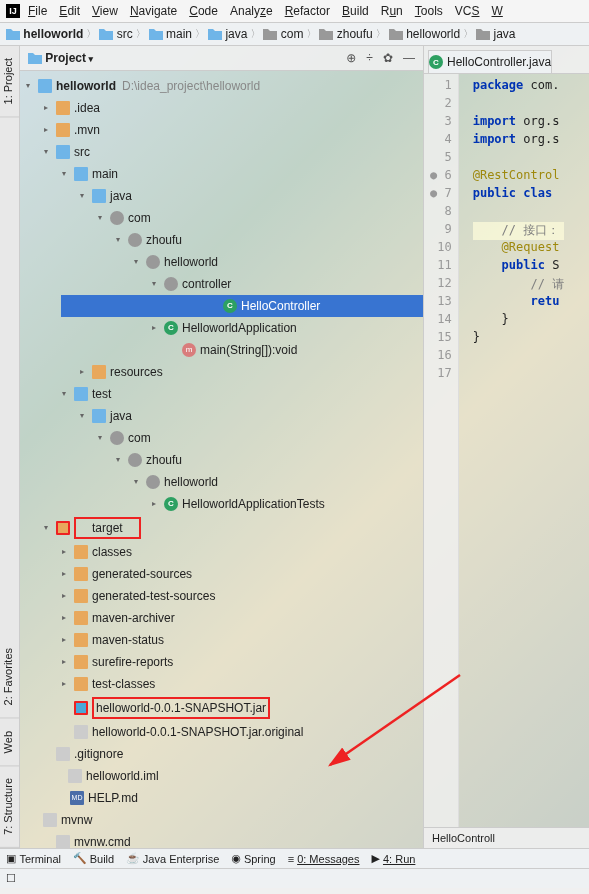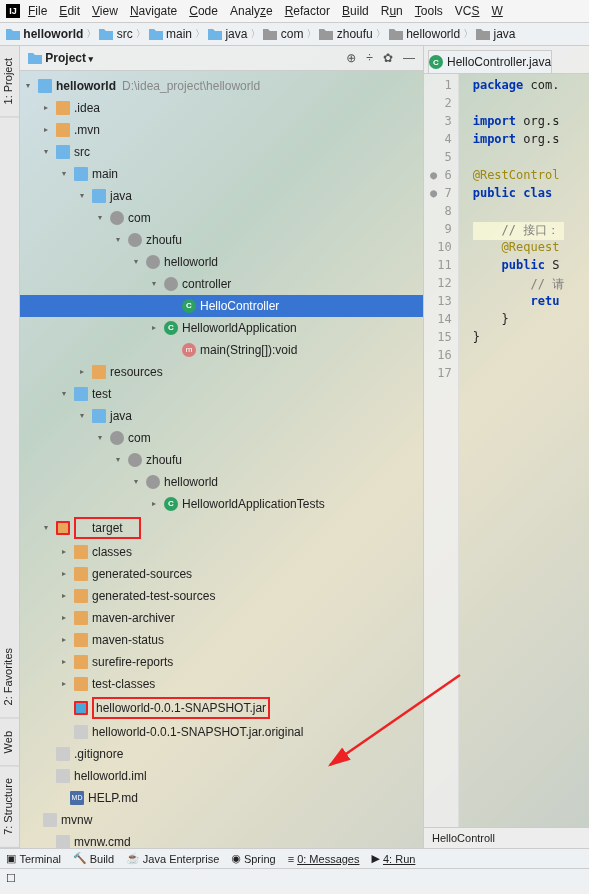--- a/index.html
+++ b/index.html
@@ -26,21 +26,21 @@
 
 .project-panel { width: 404px; background: rgba(245,245,245,0.55); display: flex; flex-direction: column; border-right: 1px solid #ccc; }
 .panel-header { display: flex; align-items: center; padding: 5px 8px; background: rgba(240,240,240,0.9); border-bottom: 1px solid #ccc; }
 .panel-title { font-weight: bold; flex: 1; }
 .panel-title:after { content: " ▾"; font-size: 9px; }
 .panel-icons { display: flex; gap: 10px; color: #555; }
 .panel-icons span { cursor: pointer; }
 
 .tree { flex: 1; overflow: auto; padding: 4px 0; }
 .tree-node { display: flex; align-items: center; padding: 2px 0 2px 6px; white-space: nowrap; cursor: pointer; line-height: 18px; }
-.tree-node.selected { background: #3874d1; color: #fff; }
+.tree-node.selected { background: #3874d1; color: #fff; margin-left: 41px; }
 .caret { width: 12px; font-size: 8px; color: #666; }
 .tree-node.selected .caret { color: #fff; }
 .node-icon { width: 14px; height: 14px; margin-right: 4px; display: inline-flex; align-items: center; justify-content: center; font-size: 10px; }
 .folder-closed { background: #e8a85c; border-radius: 1px; }
 .folder-open { background: #6fb5e8; border-radius: 1px; }
 .folder-orange { background: #e8a85c; border-radius: 1px; }
 .pkg-icon { background: #999; border-radius: 50%; }
 .class-icon { background: #2da062; border-radius: 50%; color: #fff; font-size: 8px; font-weight: bold; }
 .class-icon:before { content: "C"; }
 .method-icon { background: #d97c7c; border-radius: 50%; color: #fff; font-size: 8px; }
@@ -305,21 +305,21 @@
       <div class="tree-node" style="padding-left:42px">
           <span class="caret"></span>
           <span class="node-icon file-icon"></span>
           <span>helloworld-0.0.1-SNAPSHOT.jar.original</span>
         </div>
       <div class="tree-node" style="padding-left:24px">
           <span class="caret"></span>
           <span class="node-icon file-icon"></span>
           <span>.gitignore</span>
         </div>
-      <div class="tree-node" style="padding-left:24px">
+      <div class="tree-node" style="padding-left:36px">
           <span class="caret"></span>
           <span class="node-icon file-icon"></span>
           <span>helloworld.iml</span>
         </div>
       <div class="tree-node" style="padding-left:38px">
           <span class="caret"></span>
           <span class="node-icon md-icon"></span>
           <span>HELP.md</span>
         </div>
       <div class="tree-node" style="padding-left:11px">

